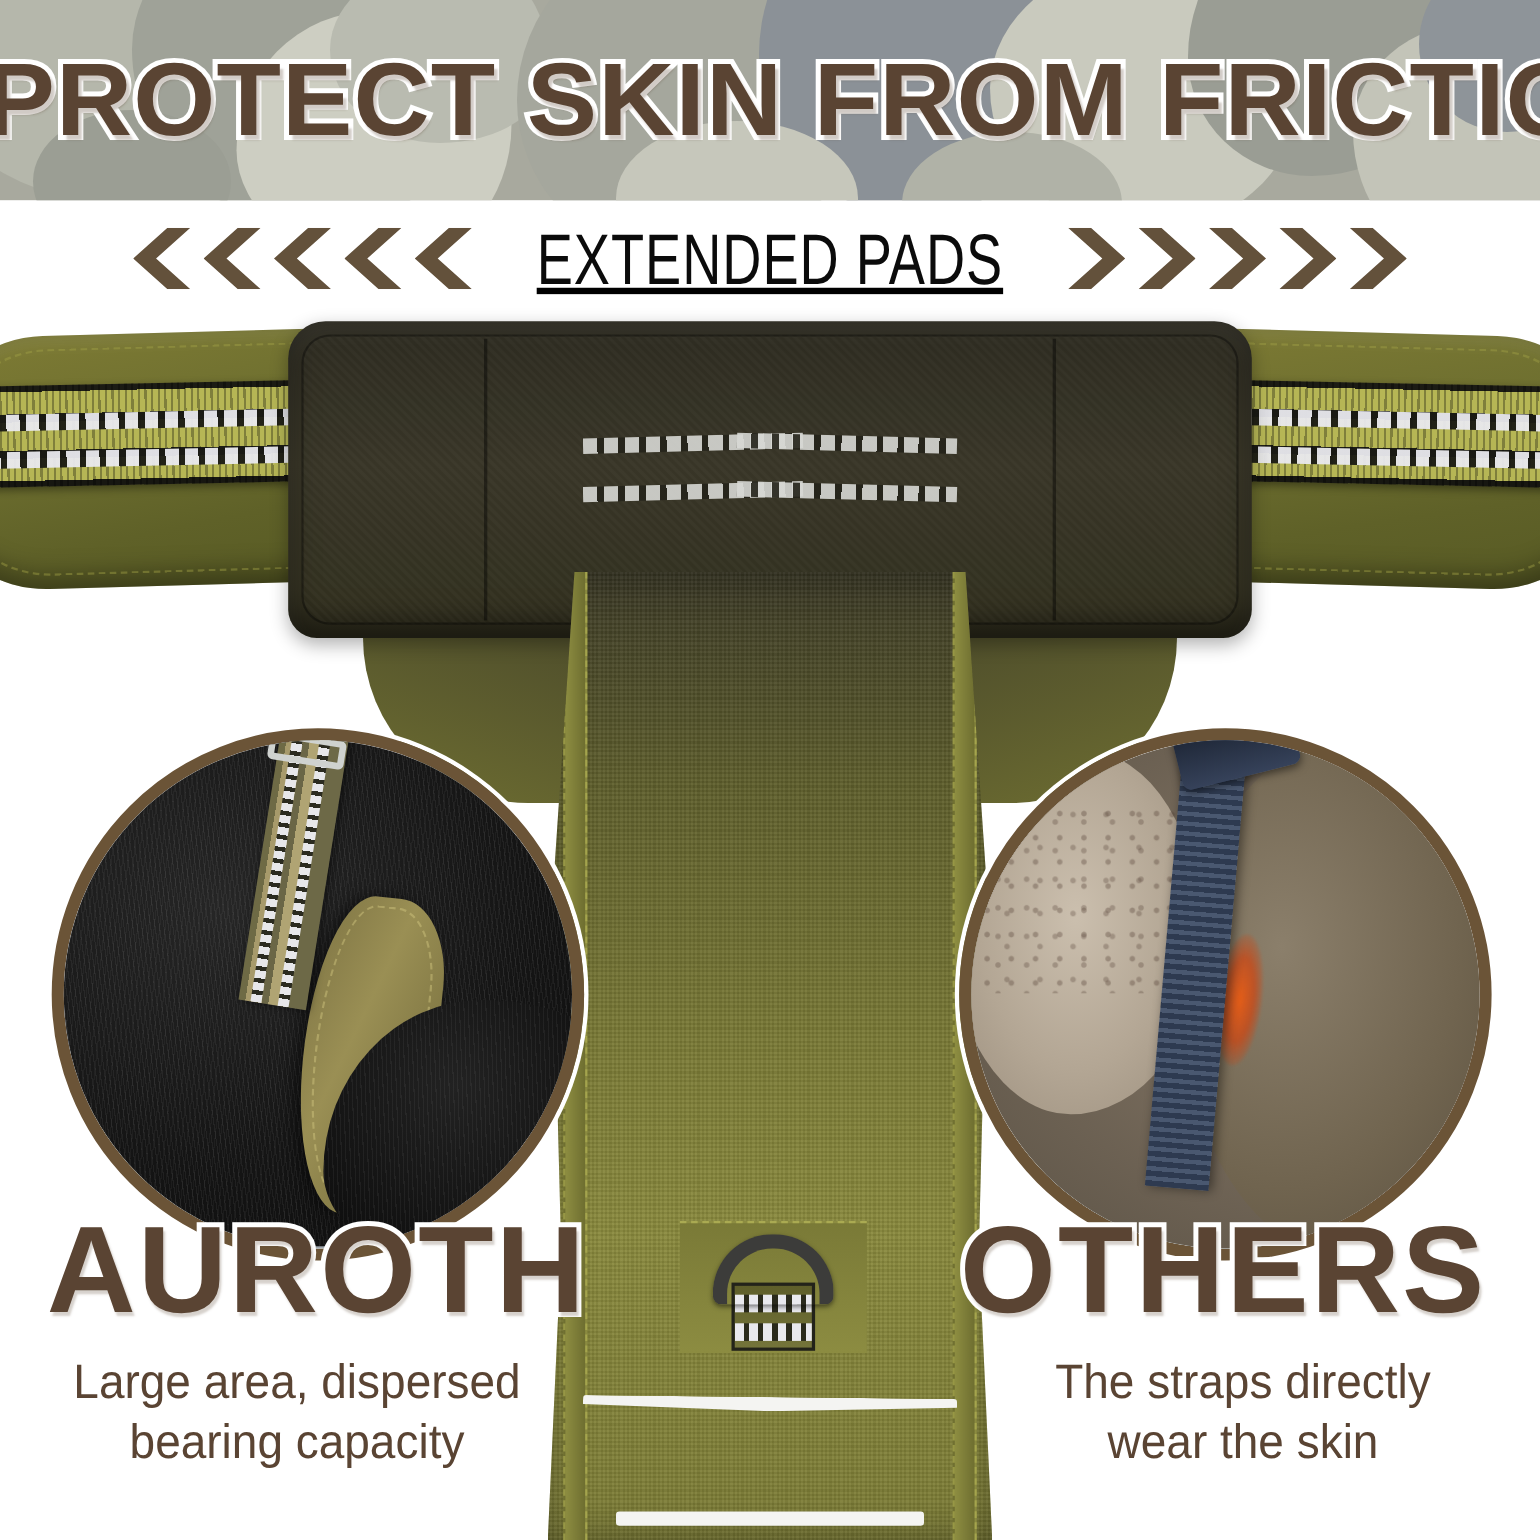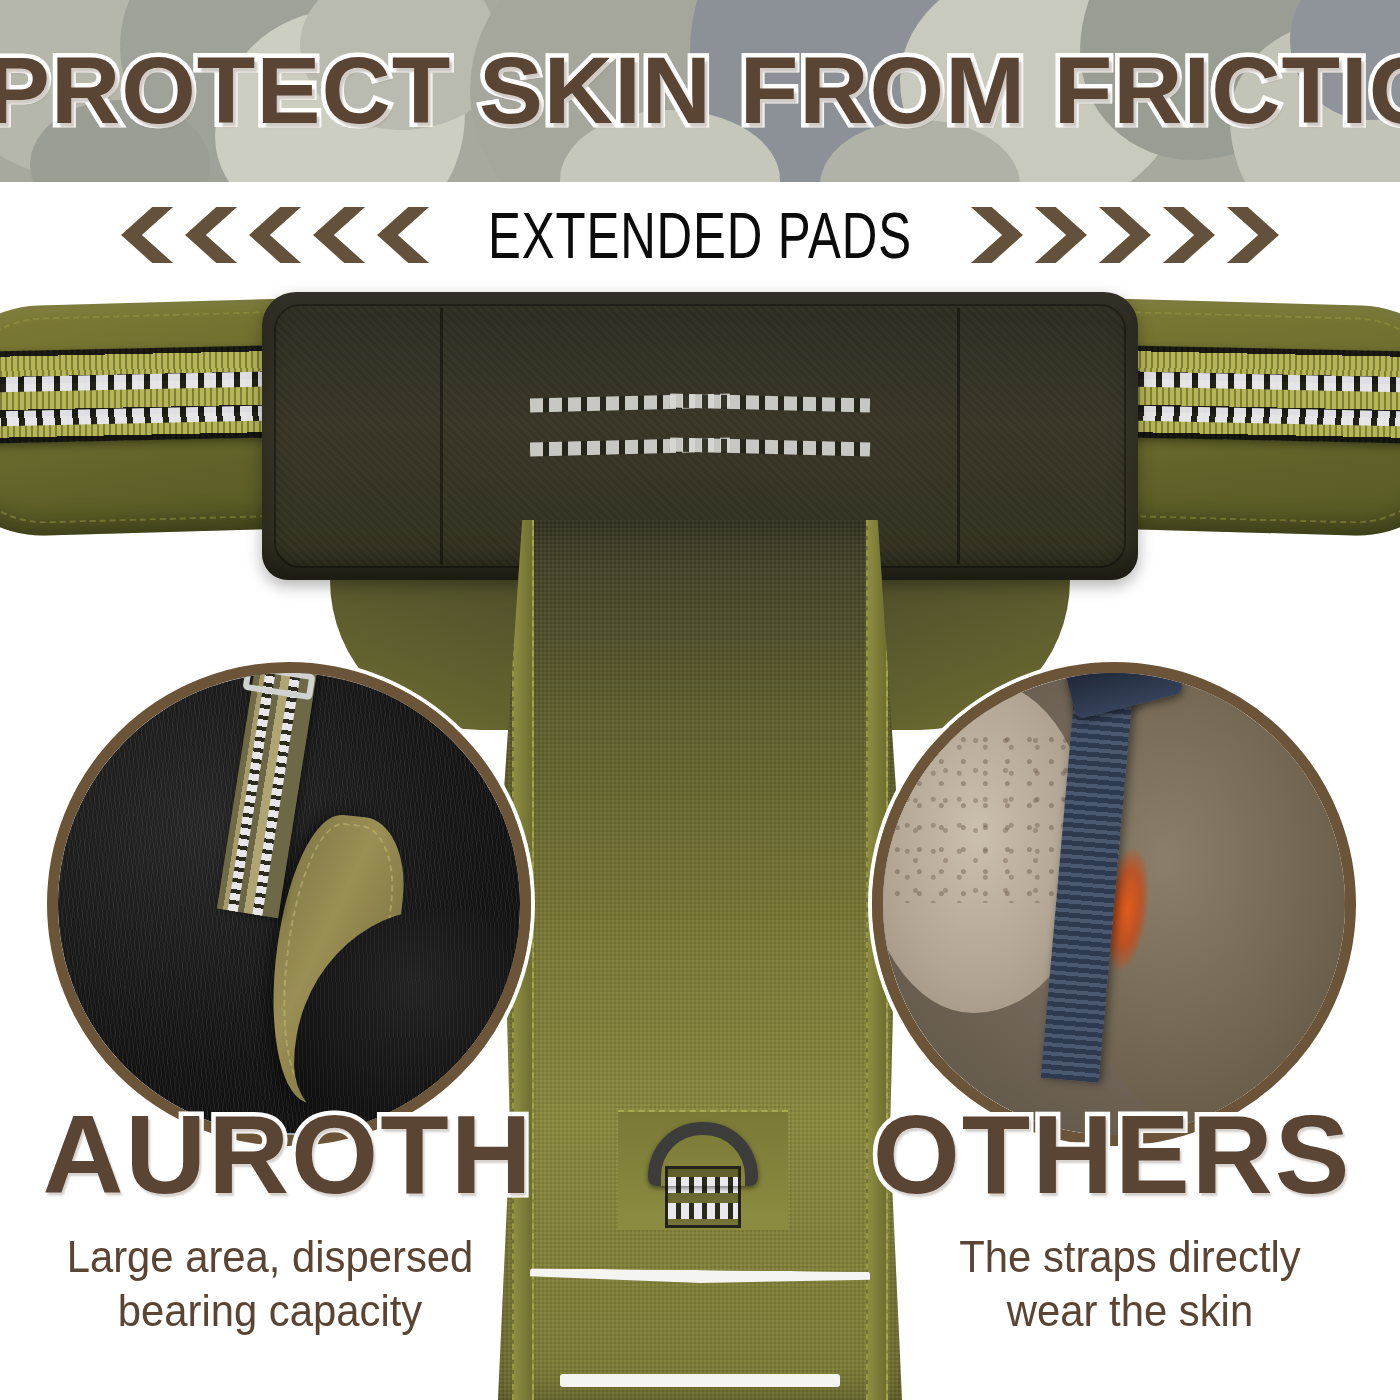--- a/index.html
+++ b/index.html
@@ -37,21 +37,21 @@
     transform:scaleX(1.02);
     -webkit-text-stroke:9px #ffffff;
     paint-order:stroke fill;
     text-shadow:3px 4px 2px rgba(90,70,50,0.28);
     white-space:nowrap;
   }
 
   
   .sub-row {
     position:absolute; left:0; top:190px; width:1400px; height:90px;
-    display:flex; align-items:center; justify-content:center; gap:0px;
+    display:flex; align-items:center; justify-content:center; gap:0px;text-decoration:underline;
   }
   .chev { width:52px; height:56px; flex:0 0 auto; margin:0 6px; }
   .chev-left  { clip-path:polygon(60% 0%,100% 0%,40% 50%,100% 100%,60% 100%,0% 50%); background:#63513b; }
   .chev-right { clip-path:polygon(0% 0%,40% 0%,100% 50%,40% 100%,0% 100%,60% 50%); background:#63513b; }
   .sub-label {
     font-family:"Liberation Sans Narrow","Liberation Sans", sans-serif;
     font-size:56px; font-weight:normal; color:#0b0b0b;
     letter-spacing:1px; white-space:nowrap; padding:0 24px;
     transform:scaleX(0.88) scaleY(1.16);
   }

